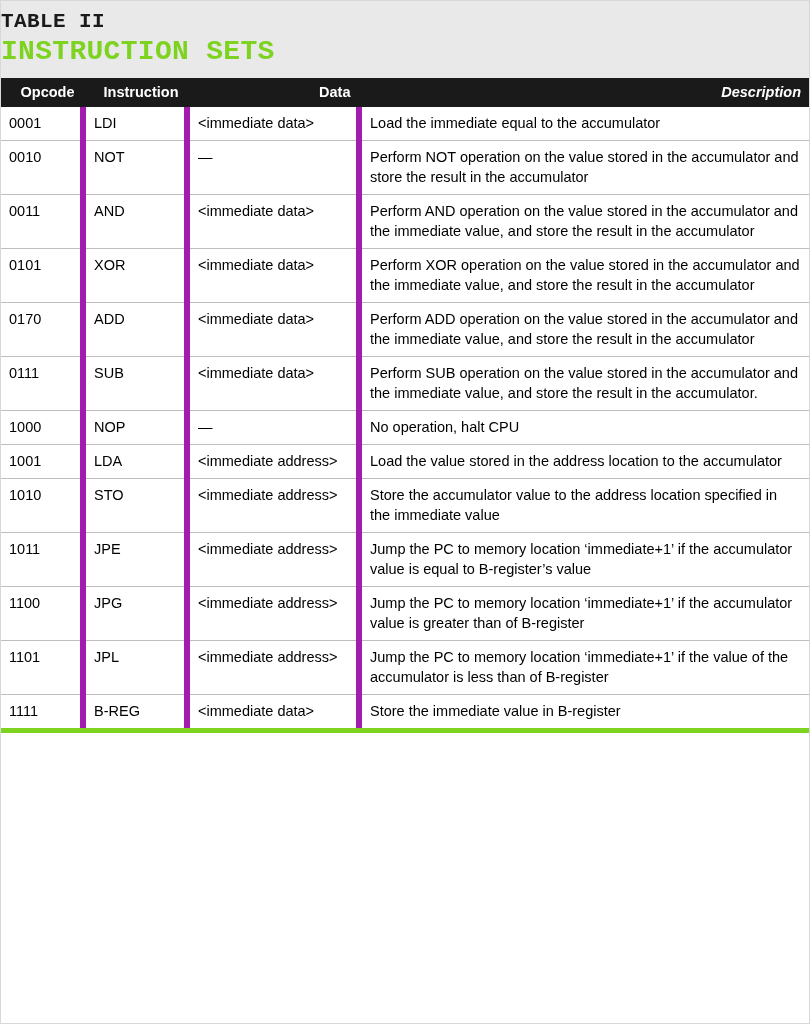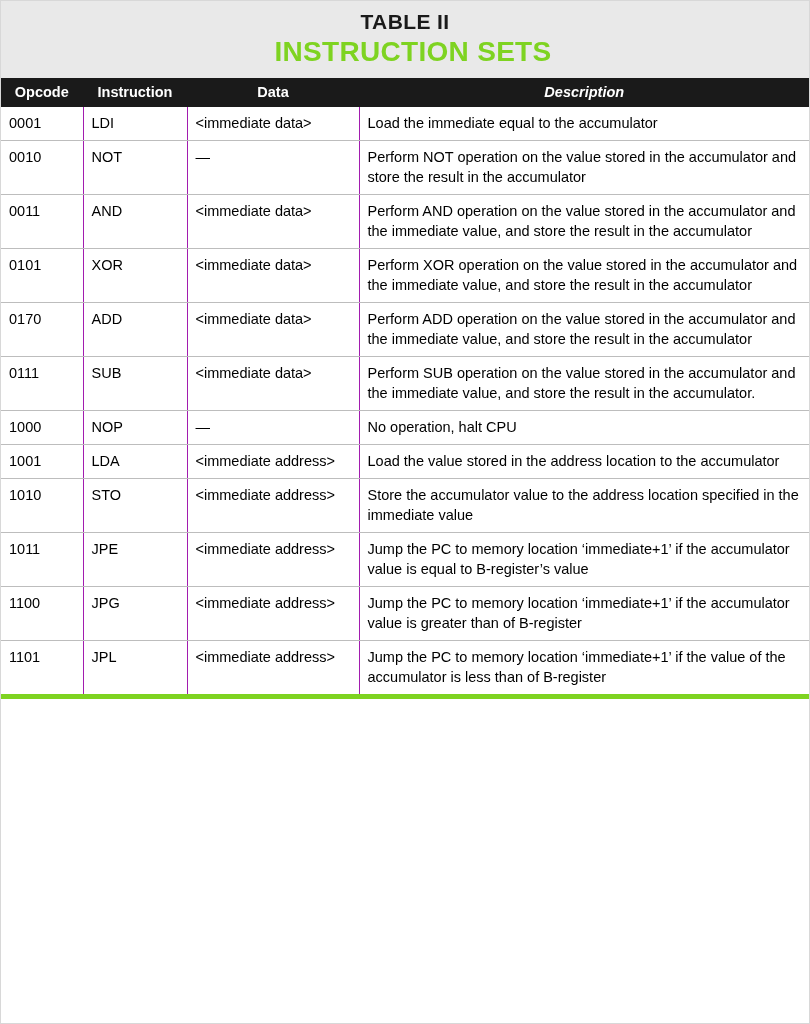--- a/index.html
+++ b/index.html
@@ -17,62 +17,61 @@
   .page {
     width: 810px;
     height: 1024px;
     box-sizing: border-box;
     border: 1px solid #d8d8d8;
     background: #ffffff;
     position: relative;
   }
   .title-block {
     background: #e9e9e9;
-    text-align: center;
     padding: 8px 0 10px 0;
+    font-family: Liberation Mono, monospace;
   }
   .title-main {
     font-size: 21px;
     font-weight: bold;
     letter-spacing: 0.4px;
     color: #1a1a1a;
     line-height: 1.25;
   }
   .title-sub {
     font-size: 28px;
     font-weight: bold;
     color: #7ED321;
     letter-spacing: 0.3px;
     line-height: 1.15;
     margin-top: 1px;
-    padding-left: 16px;
   }
   table.instr {
     border-collapse: collapse;
     width: 100%;
     table-layout: fixed;
   }
   table.instr thead th {
     background: #1a1a1a;
     color: #ffffff;
     font-size: 14.5px;
     font-weight: bold;
-    text-align: center;
+    text-align: right;
     padding: 6px 8px 7px 8px;
     border-right: 1px solid #1a1a1a;
     vertical-align: middle;
   }
   table.instr thead th.last { border-right: none; font-style: italic; }
   table.instr tbody td {
     font-size: 14.5px;
     line-height: 1.38;
     padding: 6px 8px 7px 8px;
     vertical-align: top;
     border-bottom: 1px solid #bdbdbd;
-    border-right: 1px solid #a21caf;
+    border-right: 6px solid #a21caf;
     background: #ffffff;
   }
   table.instr tbody td.desc {
     border-right: none;
   }
   table.instr tbody tr:last-child td {
     border-bottom: none;
   }
   .col-op { width: 82px; }
   .col-ins { width: 104px; }
@@ -178,18 +177,24 @@
           <td>JPG</td>
           <td>&lt;immediate address&gt;</td>
           <td class="desc">Jump the PC to memory location ‘immediate+1’ if the accumulator value is greater than of B-register</td>
         </tr>
         <tr>
           <td>1101</td>
           <td>JPL</td>
           <td>&lt;immediate address&gt;</td>
           <td class="desc">Jump the PC to memory location ‘immediate+1’ if the value of the accumulator is less than of B-register</td>
         </tr>
+        <tr>
+          <td>1111</td>
+          <td>B-REG</td>
+          <td>&lt;immediate data&gt;</td>
+          <td class="desc">Store the immediate value in B-register</td>
+        </tr>
       </tbody>
   </table>
 
   <div class="green-rule"></div>
   <div class="bottom-pad"></div>
 </div>
 
 </body></html>

